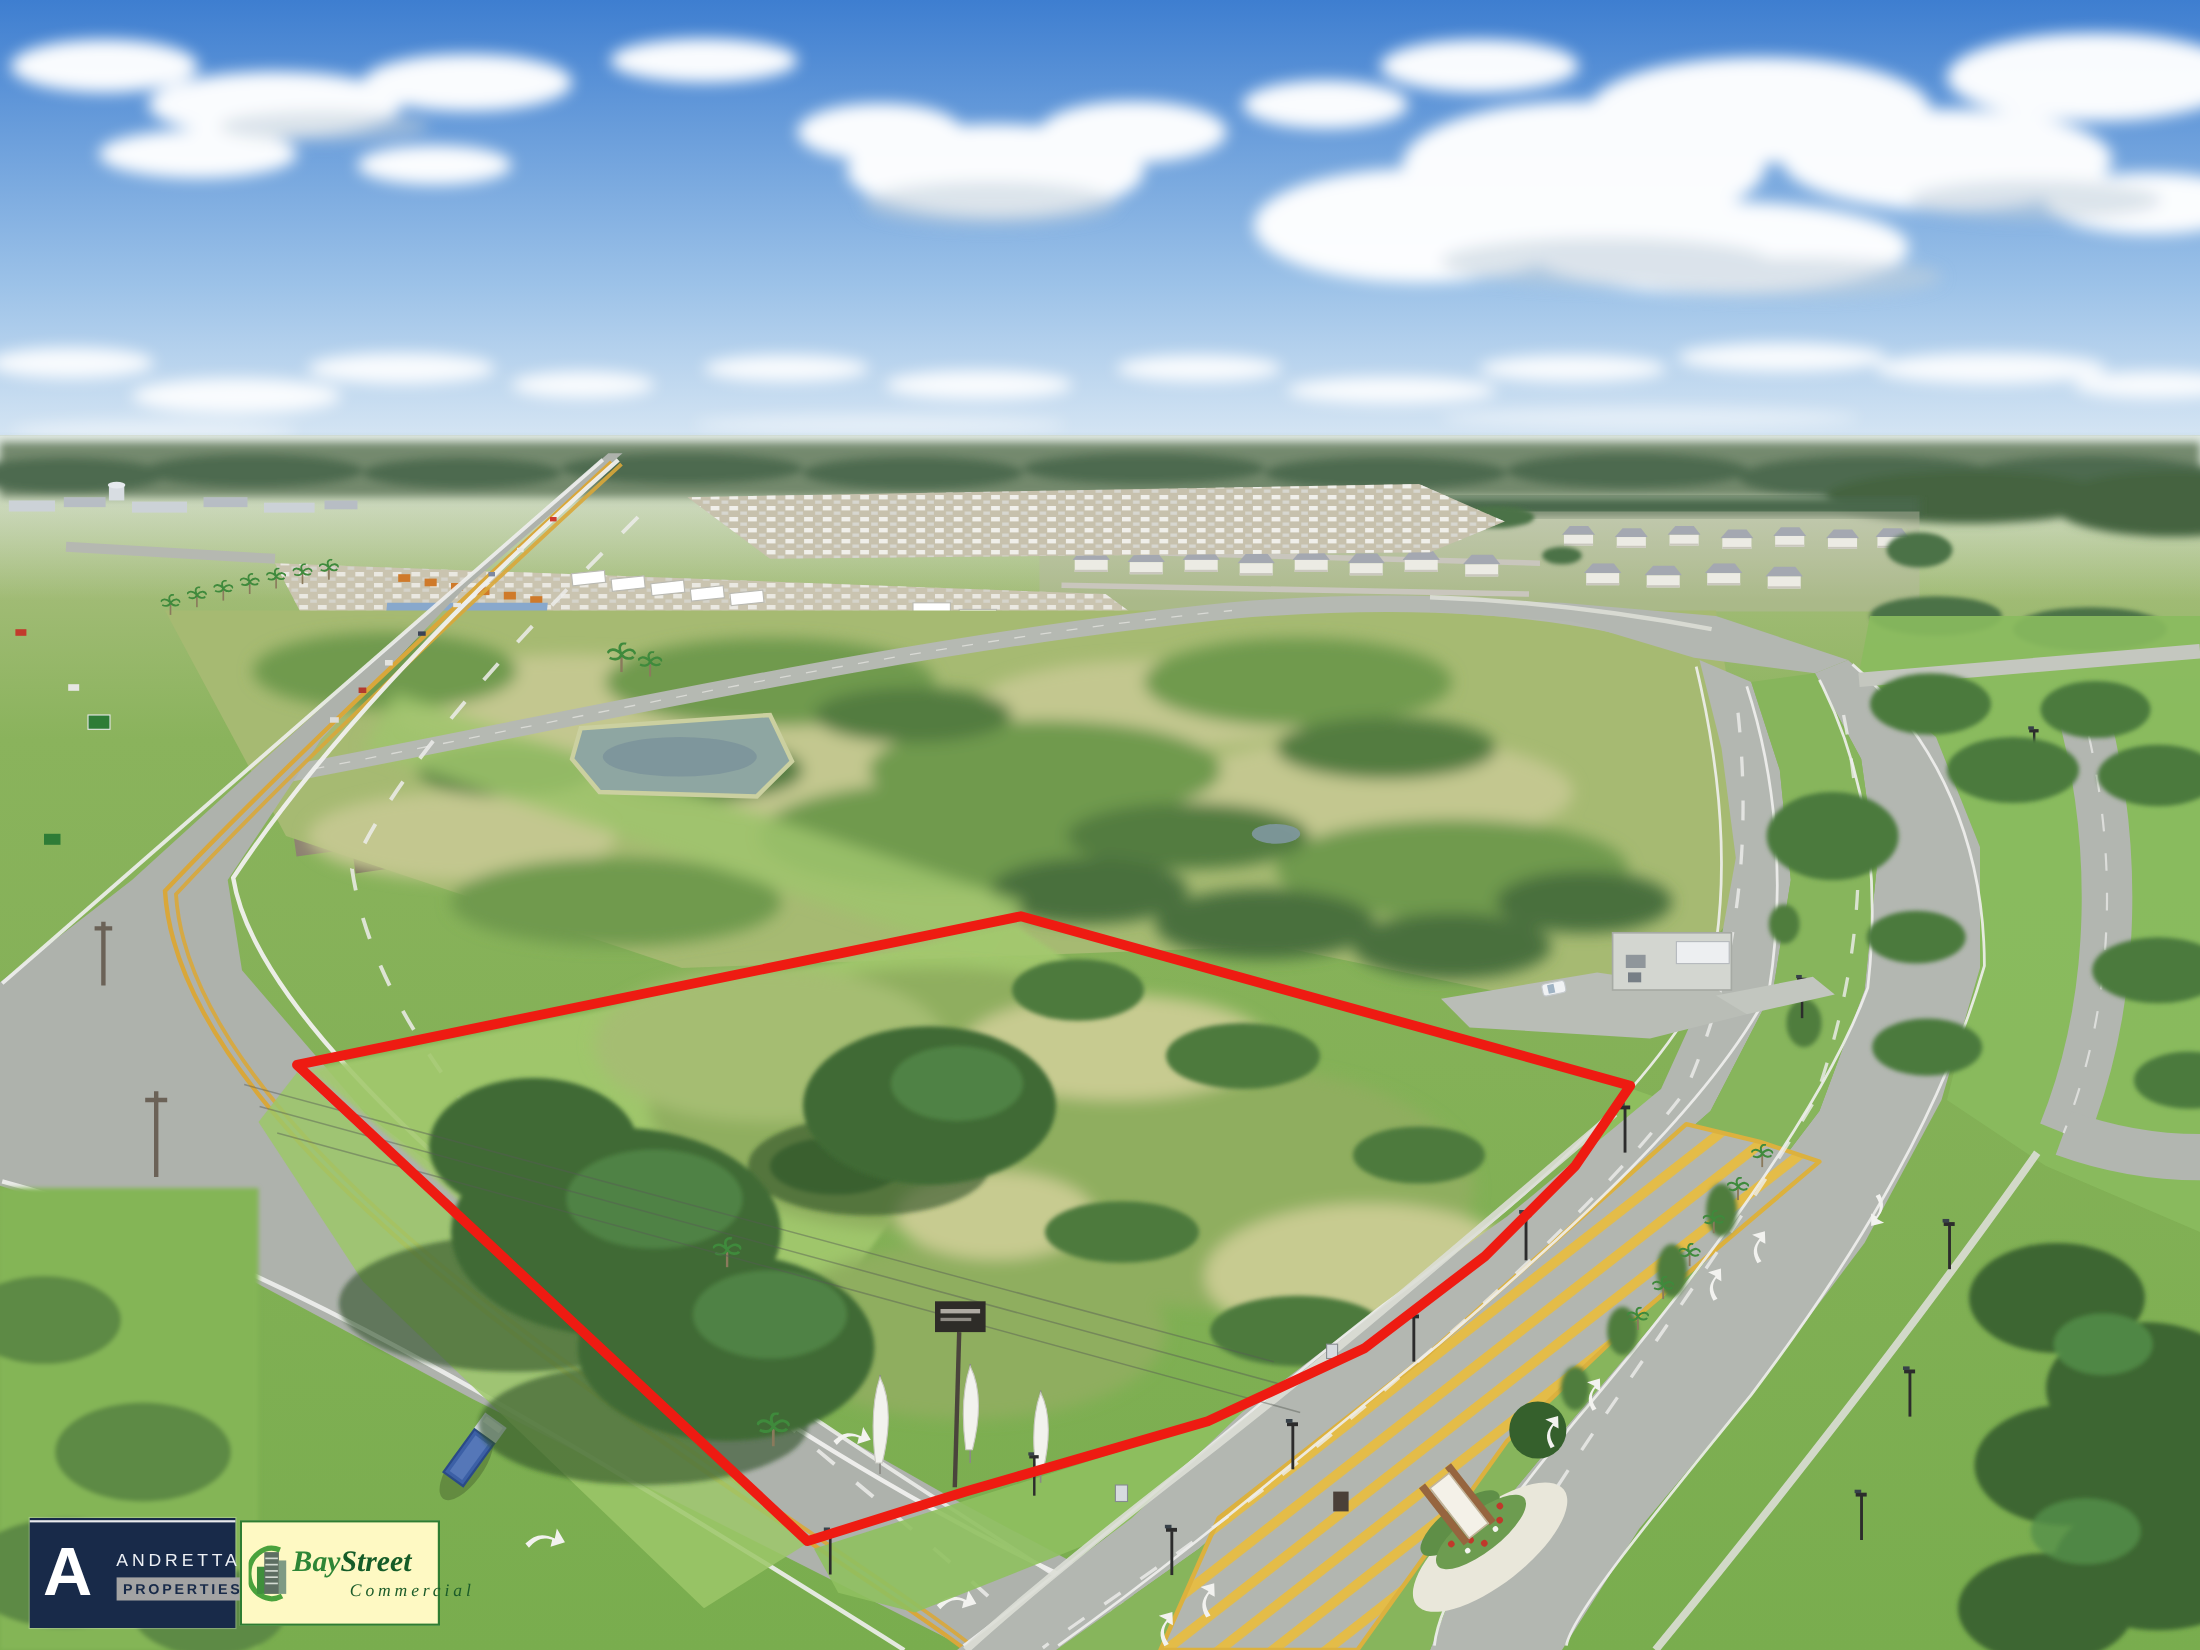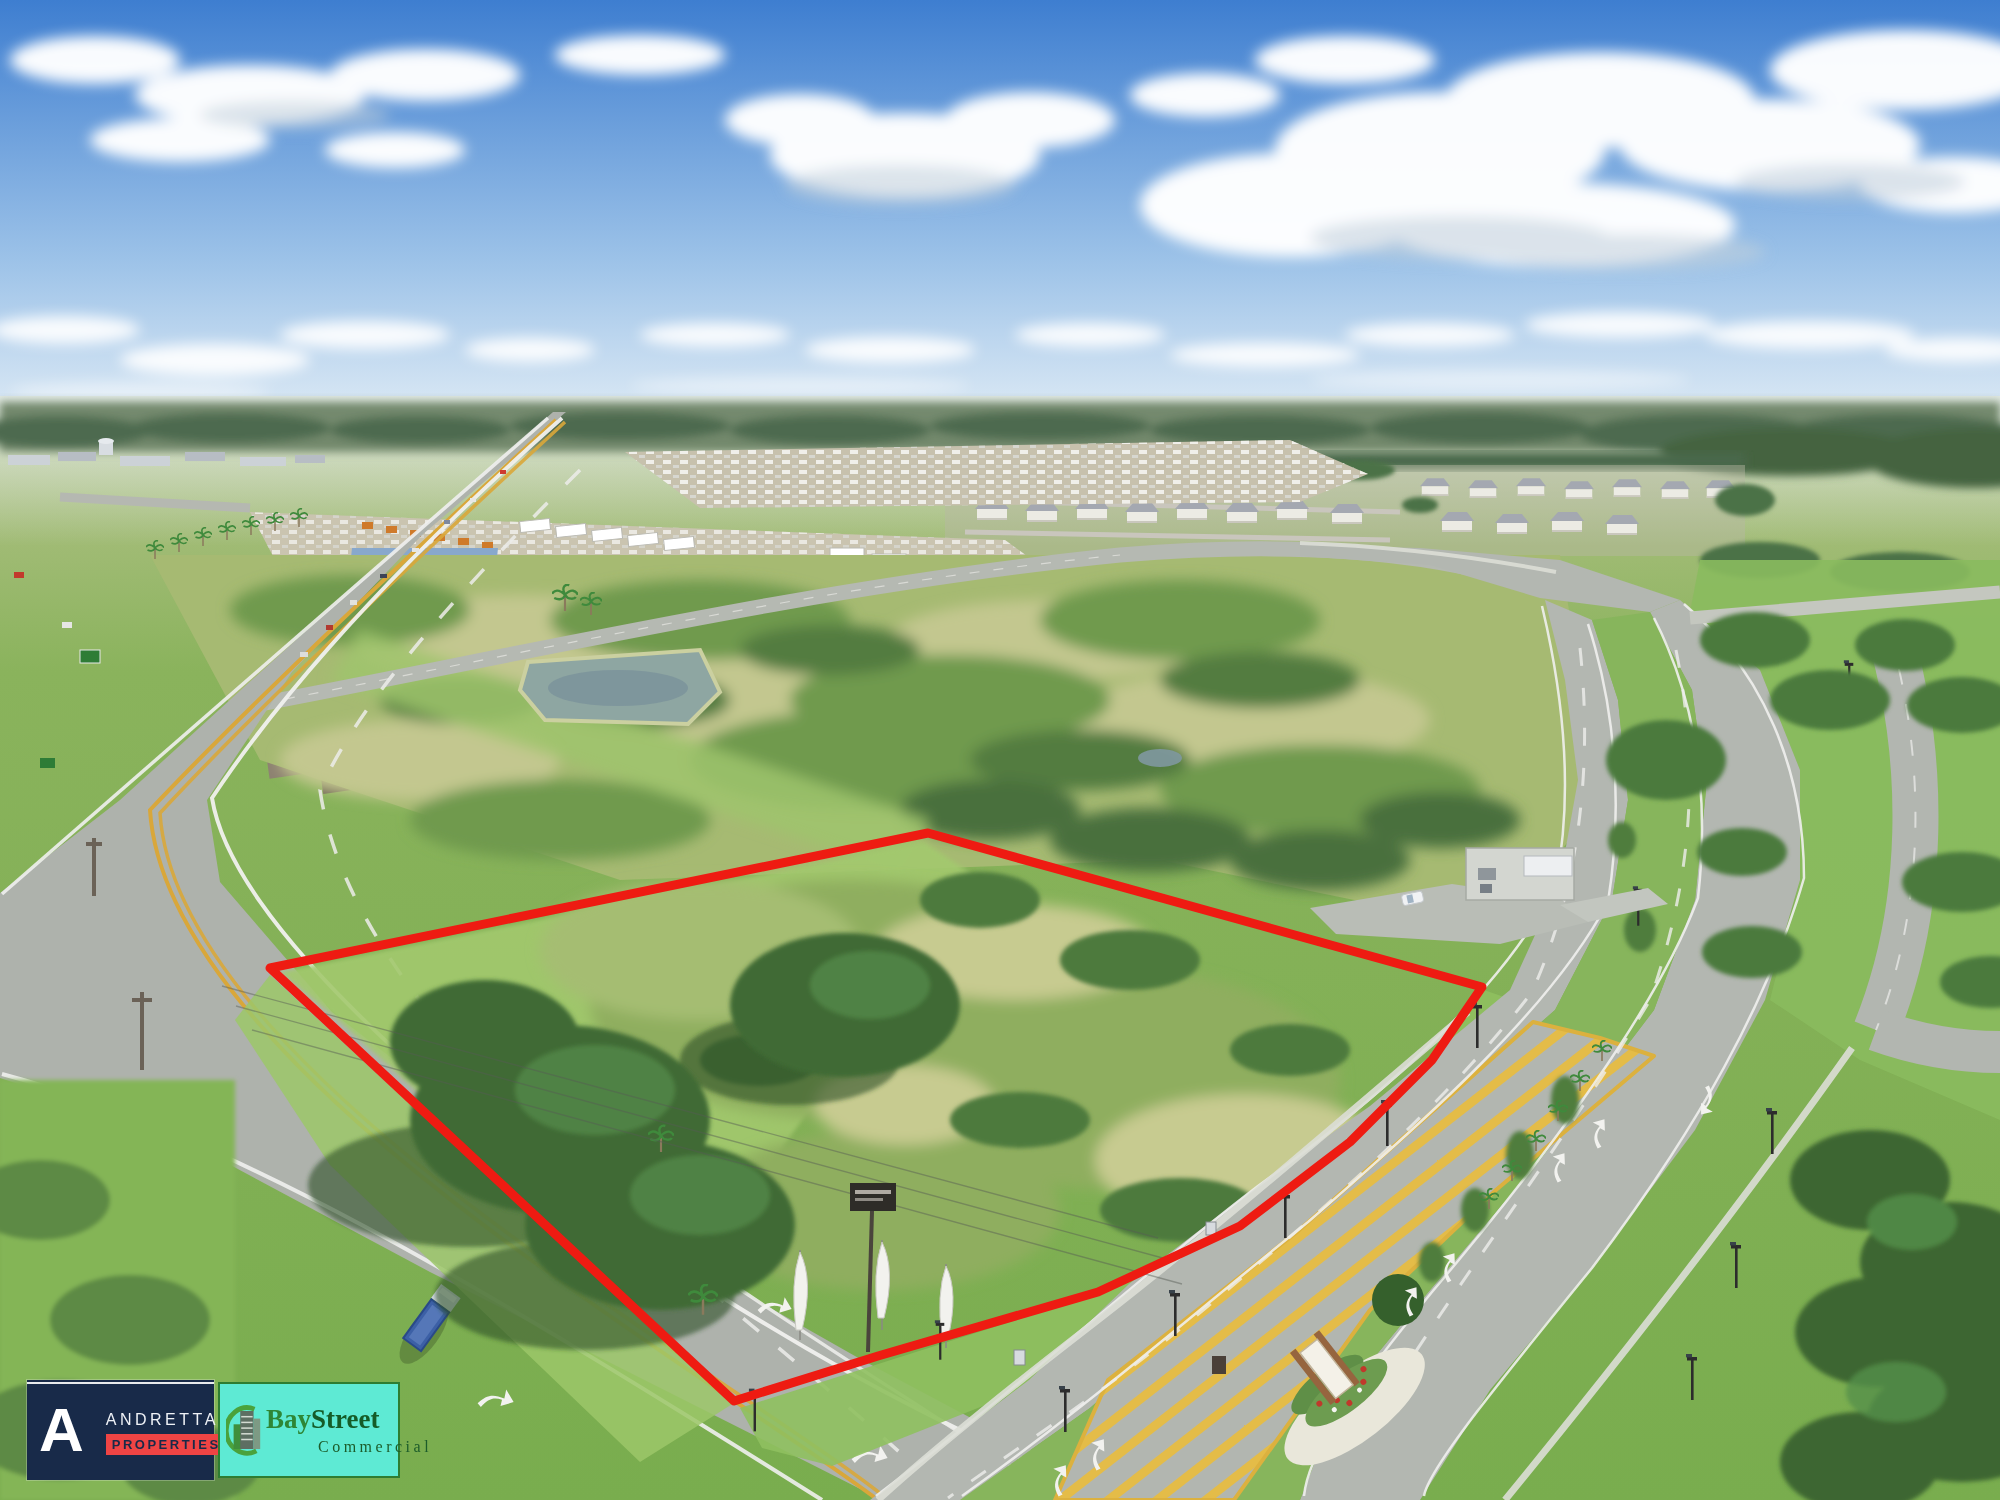--- a/index.html
+++ b/index.html
@@ -578,25 +578,25 @@
   <use href="#light" x="934" y="1320" width="12" height="40"></use>
 
   <polygon fill="none" stroke-linejoin="round" stroke-linecap="round" points="270,968 928,833 1482,987 1432,1060 1350,1142 1240,1226 1098,1292 878,1356 734,1401" stroke="#ee1b12" stroke-width="9"></polygon>
 </svg>
 
 <div class="logo" id="logo-andretta" style="background-color: rgb(24, 42, 73);">
   <div class="topline"></div>
   <div class="mono" style="color: rgb(255, 255, 255);">A</div>
   <div class="col">
     <div class="l1" style="color: rgb(238, 241, 246);">ANDRETTA</div>
-    <div class="l2" style="color: rgb(24, 42, 73); background-color: #ef4444;">PROPERTIES</div>
+    <div class="l2" style="color: rgb(24, 42, 73); background-color: #a3a3a3;">PROPERTIES</div>
   </div>
 </div>
 
-<div class="logo" id="logo-baystreet" style="background-color: #5eead4; border: 2px solid rgb(46, 125, 50);">
+<div class="logo" id="logo-baystreet" style="background-color: #fef9c3; border: 2px solid rgb(46, 125, 50); font-style: italic;">
   <svg class="icon" viewBox="0 0 40 60">
     <path d="M30,8 A22,24 0 1 0 32,52" stroke="#4aa23c" stroke-width="5" fill="none"></path>
     <rect x="8" y="24" width="8" height="26" fill="#3f8f3c"></rect>
     <rect x="15" y="10" width="14" height="40" fill="#5d6e62"></rect>
     <g stroke="#e8efe6" stroke-width="1.6" opacity="0.85">
       <line x1="16" y1="16" x2="28" y2="16"></line>
           <line x1="16" y1="22" x2="28" y2="22"></line>
       <line x1="16" y1="28" x2="28" y2="28"></line>
           <line x1="16" y1="34" x2="28" y2="34"></line>
       <line x1="16" y1="40" x2="28" y2="40"></line>

